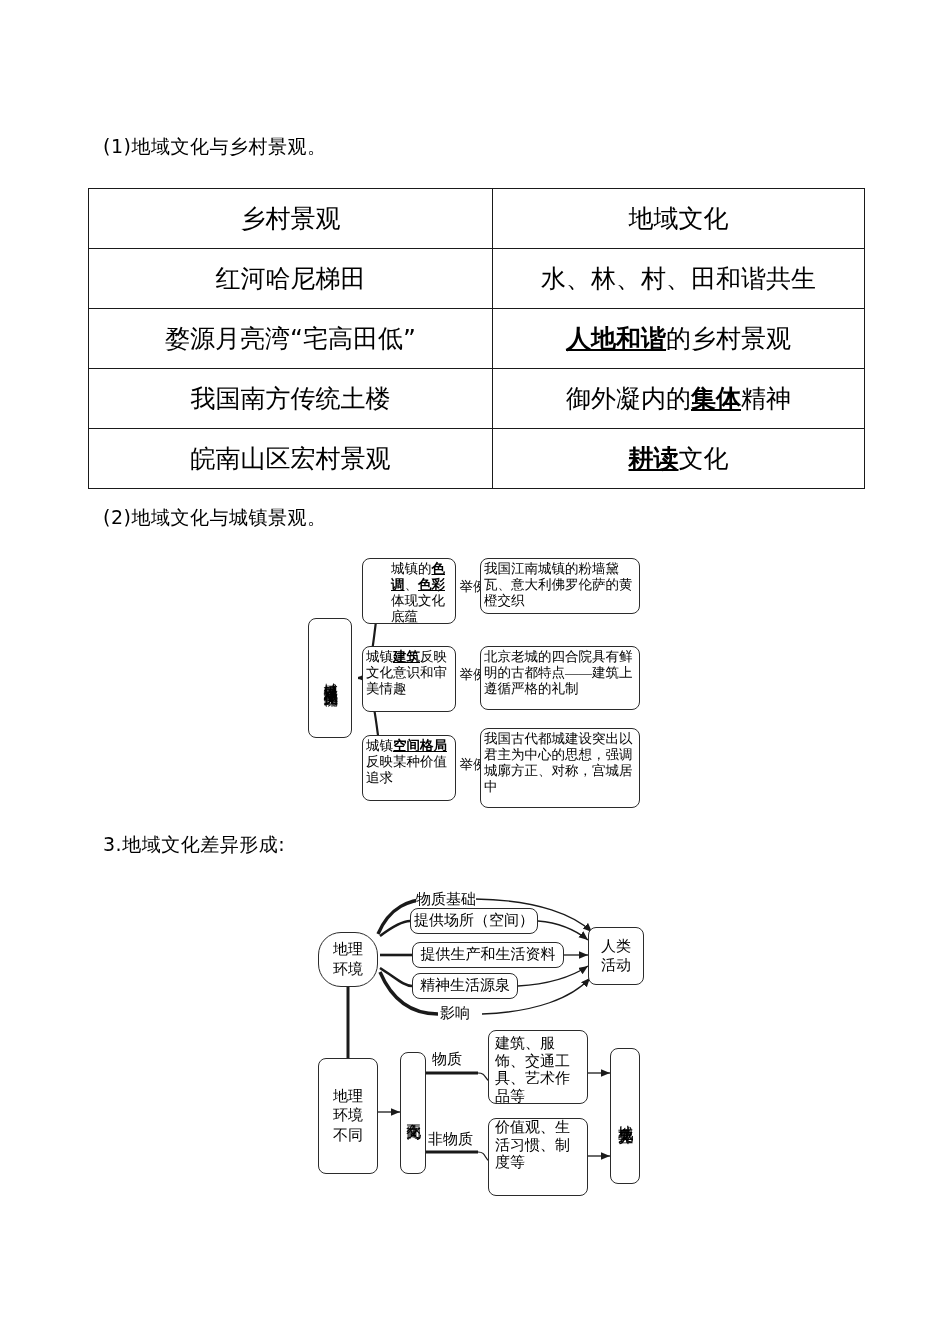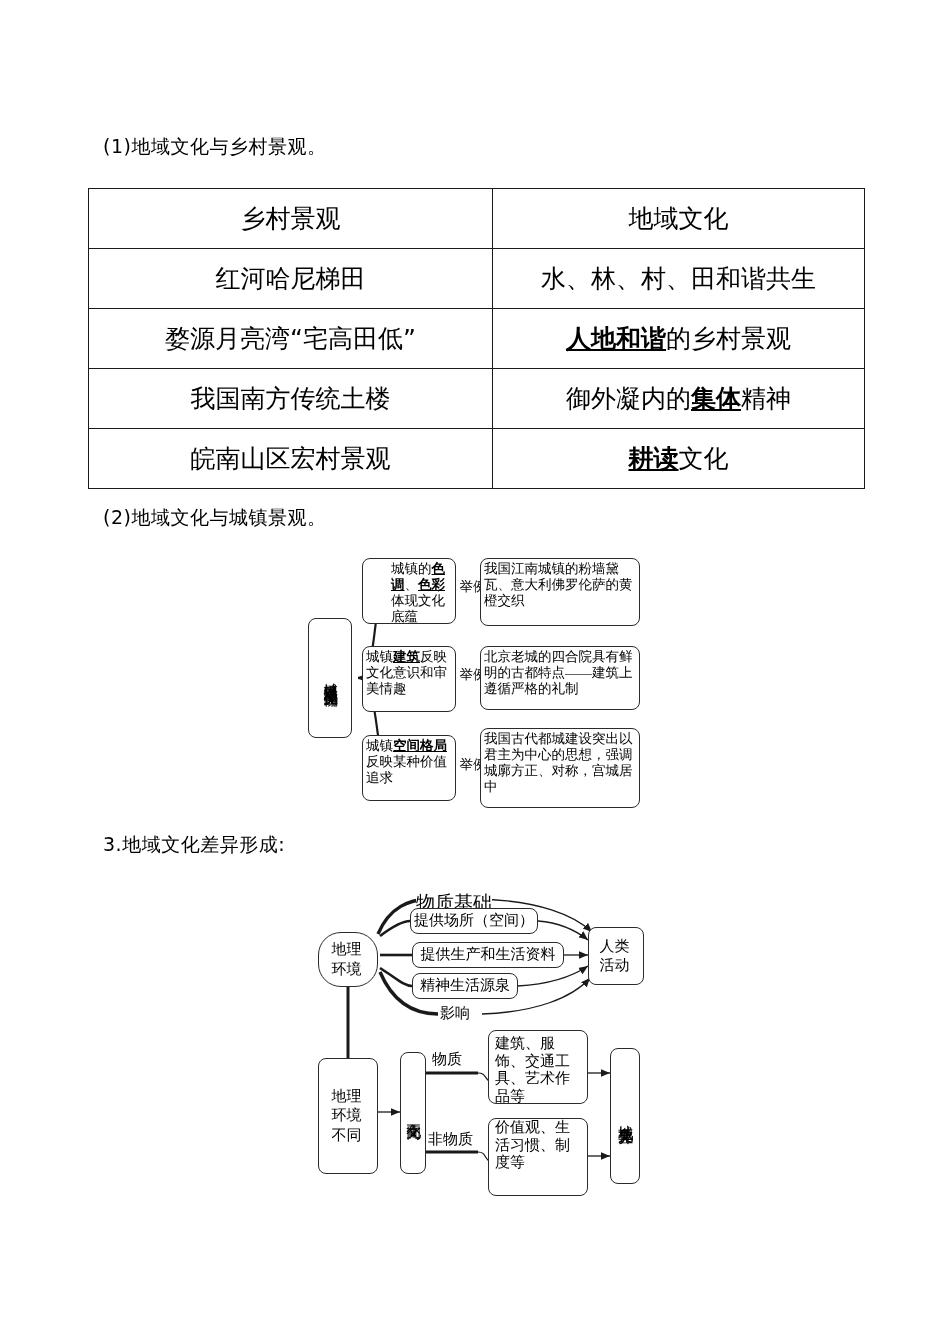--- a/index.html
+++ b/index.html
@@ -51,20 +51,21 @@
   .diagram { position: absolute; }
   .dbox {
     position: absolute;
     border: 1.4px solid #2b2b2b;
     background: #fff;
     font-family: "Liberation Serif", "DejaVu Serif", serif;
     line-height: 1.18;
     display: flex;
     align-items: center;
     justify-content: center;
+    text-align: center;
     padding: 2px 3px;
   }
   .dbox.rounded { border-radius: 8px; }
   .dbox.left-text { justify-content: flex-start; text-align: left; }
   .vtext {
     writing-mode: vertical-rl;
     text-orientation: upright;
     letter-spacing: 1px;
   }
   .dlabel {
@@ -127,21 +128,21 @@
   </svg>
 
   <div class="dbox rounded" style="left:8px; top:68px; width:44px; height:120px; font-size:14px;">
     <span class="vtext">城镇景观对地域文化的体现</span>
   </div>
 
   <div class="dbox rounded left-text" style="left:62px; top:8px; width:94px; height:66px; font-size:13.5px; align-items:flex-start;padding-left:28px;">
     <span><span>城镇的</span><span class="bu">色调</span><span>、</span><span class="bu">色彩</span><span>体现文化底蕴</span></span>
   </div>
   <div class="dlabel" style="left:156px; top:28px; width:34px; font-size:13.5px;">举例</div>
-  <div class="dbox rounded left-text" style="left:180px; top:8px; width:160px; height:68px; font-size:13.5px; align-items:flex-start;">
+  <div class="dbox rounded left-text" style="left:180px; top:8px; width:160px; height:56px; font-size:13.5px; align-items:flex-start;">
     <span>我国江南城镇的粉墙黛瓦、意大利佛罗伦萨的黄橙交织</span>
   </div>
 
   <div class="dbox rounded left-text" style="left:62px; top:96px; width:94px; height:66px; font-size:13.5px; align-items:flex-start;">
     <span><span>城镇</span><span class="bu">建筑</span><span>反映文化意识和审美情趣</span></span>
   </div>
   <div class="dlabel" style="left:156px; top:116px; width:34px; font-size:13.5px;">举例</div>
   <div class="dbox rounded left-text" style="left:180px; top:96px; width:160px; height:64px; font-size:13.5px; align-items:flex-start;">
     <span>北京老城的四合院具有鲜明的古都特点——建筑上遵循严格的礼制</span>
   </div>
@@ -191,21 +192,21 @@
     <path d="M178,262 C186,262 184,268 190,272" fill="none" stroke="#1a1a1a" stroke-width="1.2"></path>
 
     <line x1="288" y1="183" x2="310" y2="183" stroke="#1a1a1a" stroke-width="1.3" marker-end="url(#ah)"></line>
     <line x1="288" y1="266" x2="310" y2="266" stroke="#1a1a1a" stroke-width="1.3" marker-end="url(#ah)"></line>
   </svg>
 
   <div class="dbox rounded" style="left:18px; top:42px; width:60px; height:55px; font-size:15px;border-radius:23px;">
     <span style="display:block; width:2.2em; line-height:1.3;">地理环境</span>
   </div>
 
-  <div class="dlabel" style="left:116px; top:0px; font-size:19px;">物质基础</div>
+  <div class="dlabel" style="left:116px; top:0px; font-size:15px;">物质基础</div>
 
   <div class="dbox rounded" style="left:110px; top:18px; width:128px; height:26px; font-size:15px;">
     <span>提供场所（空间）</span>
   </div>
 
   <div class="dbox rounded" style="left:112px; top:52px; width:152px; height:26px; font-size:15px;">
     <span>提供生产和生活资料</span>
   </div>
 
   <div class="dbox rounded" style="left:112px; top:83px; width:106px; height:26px; font-size:15px;">

